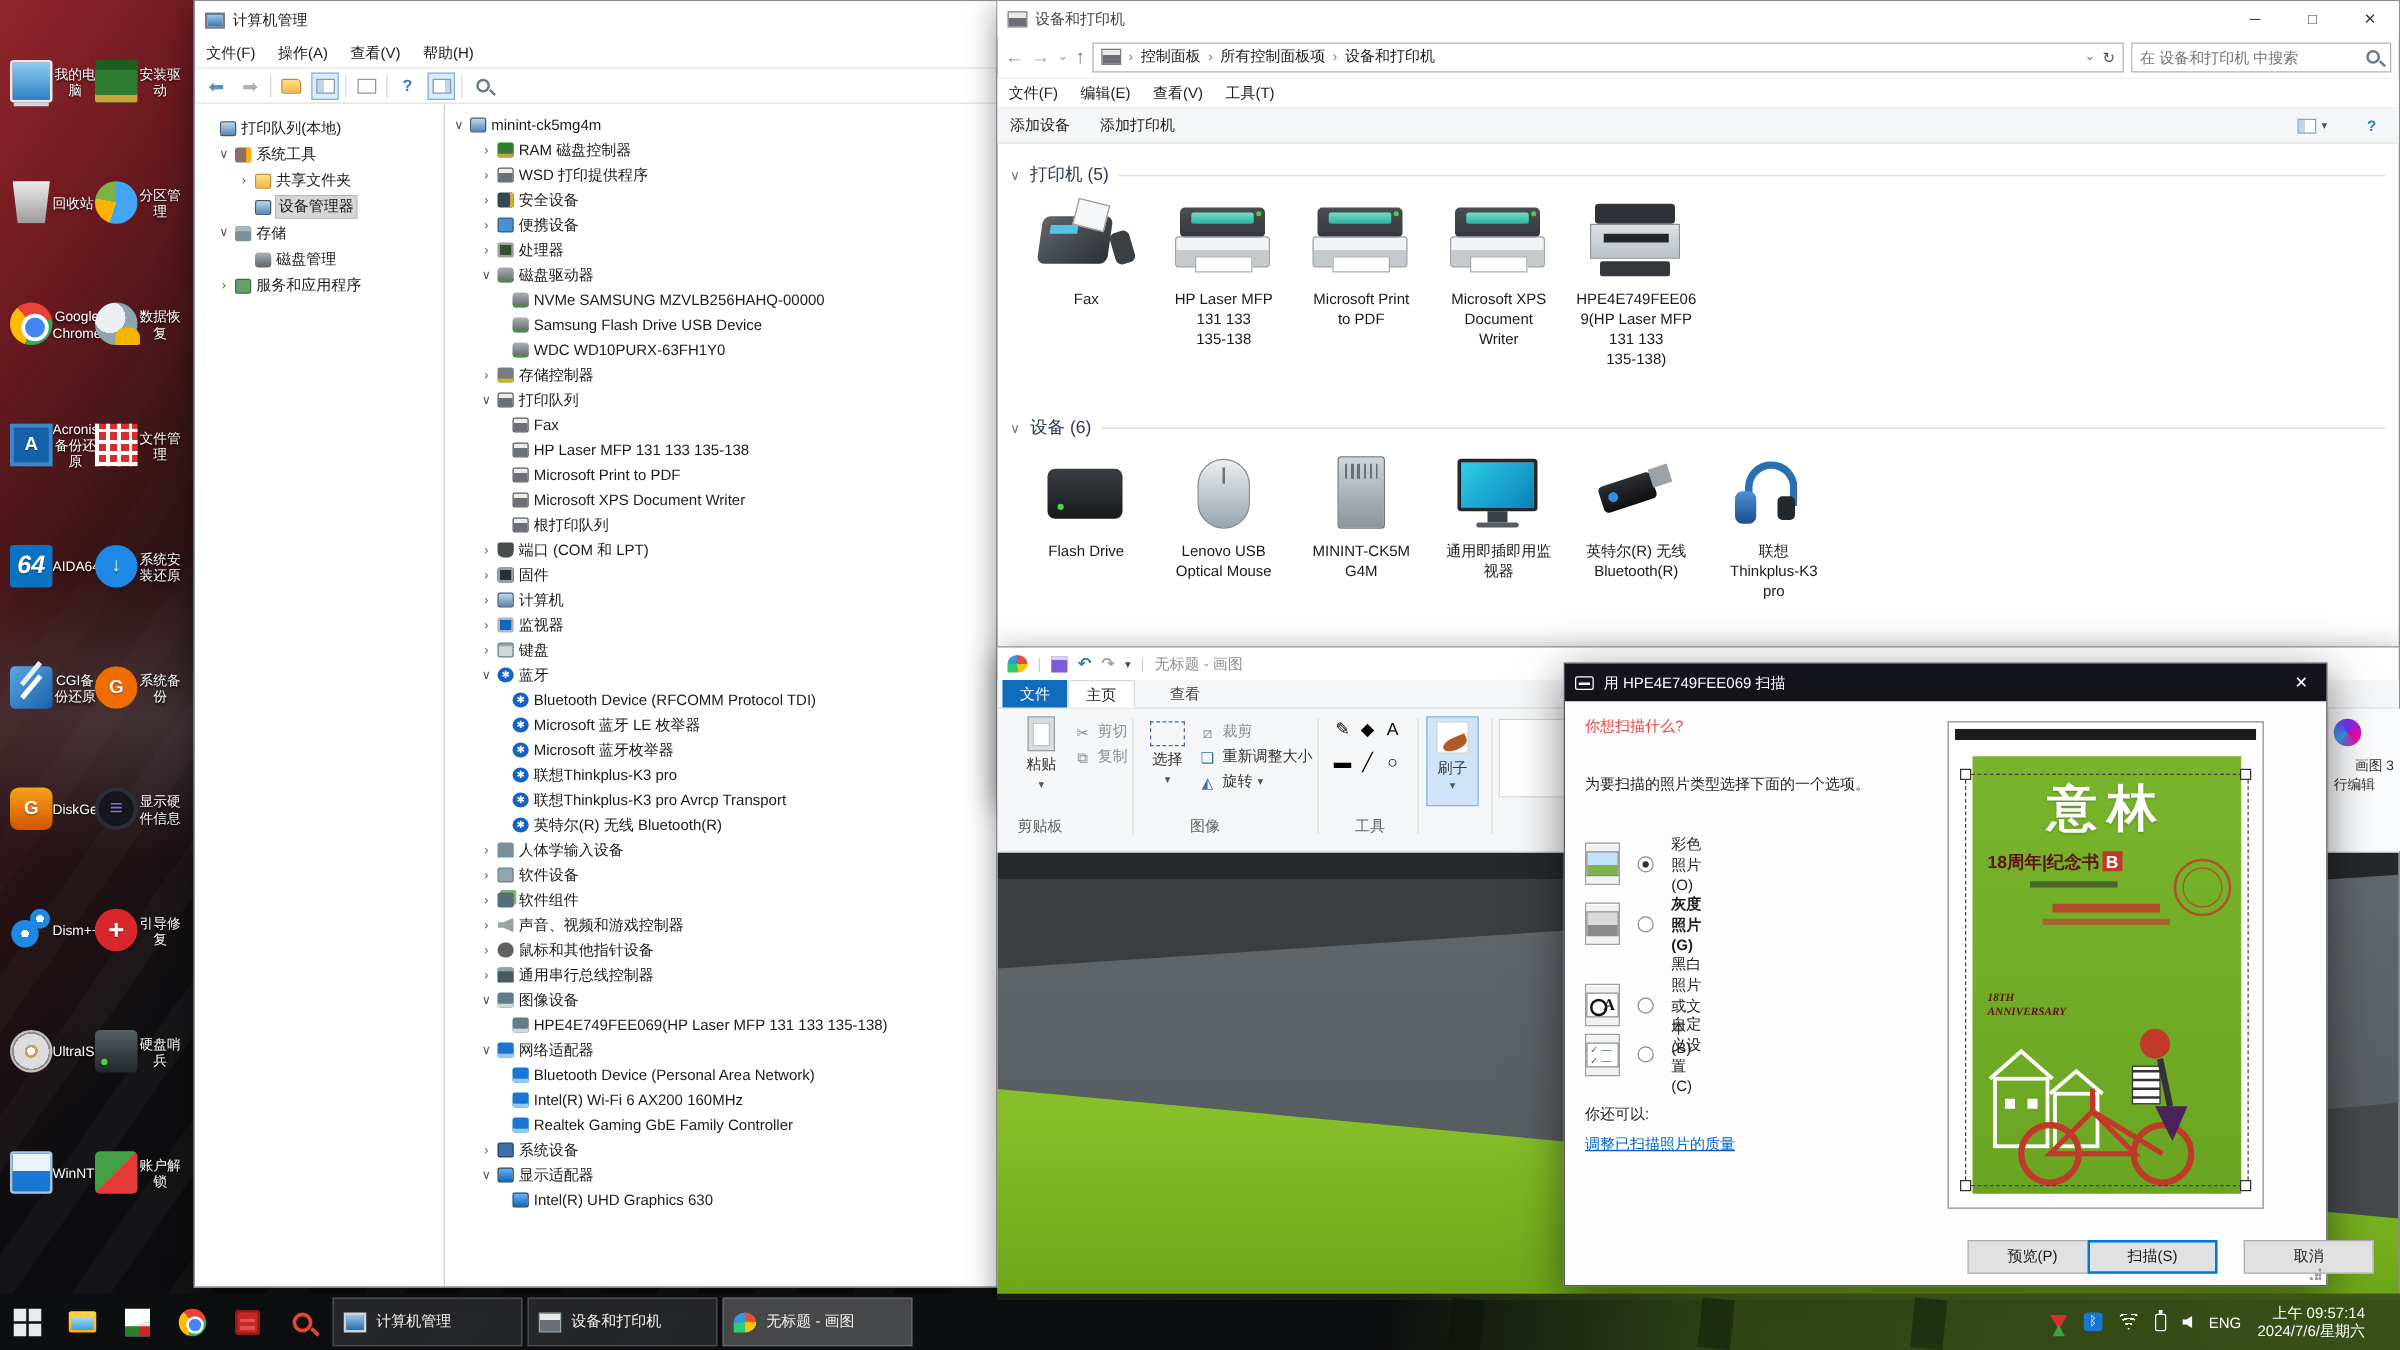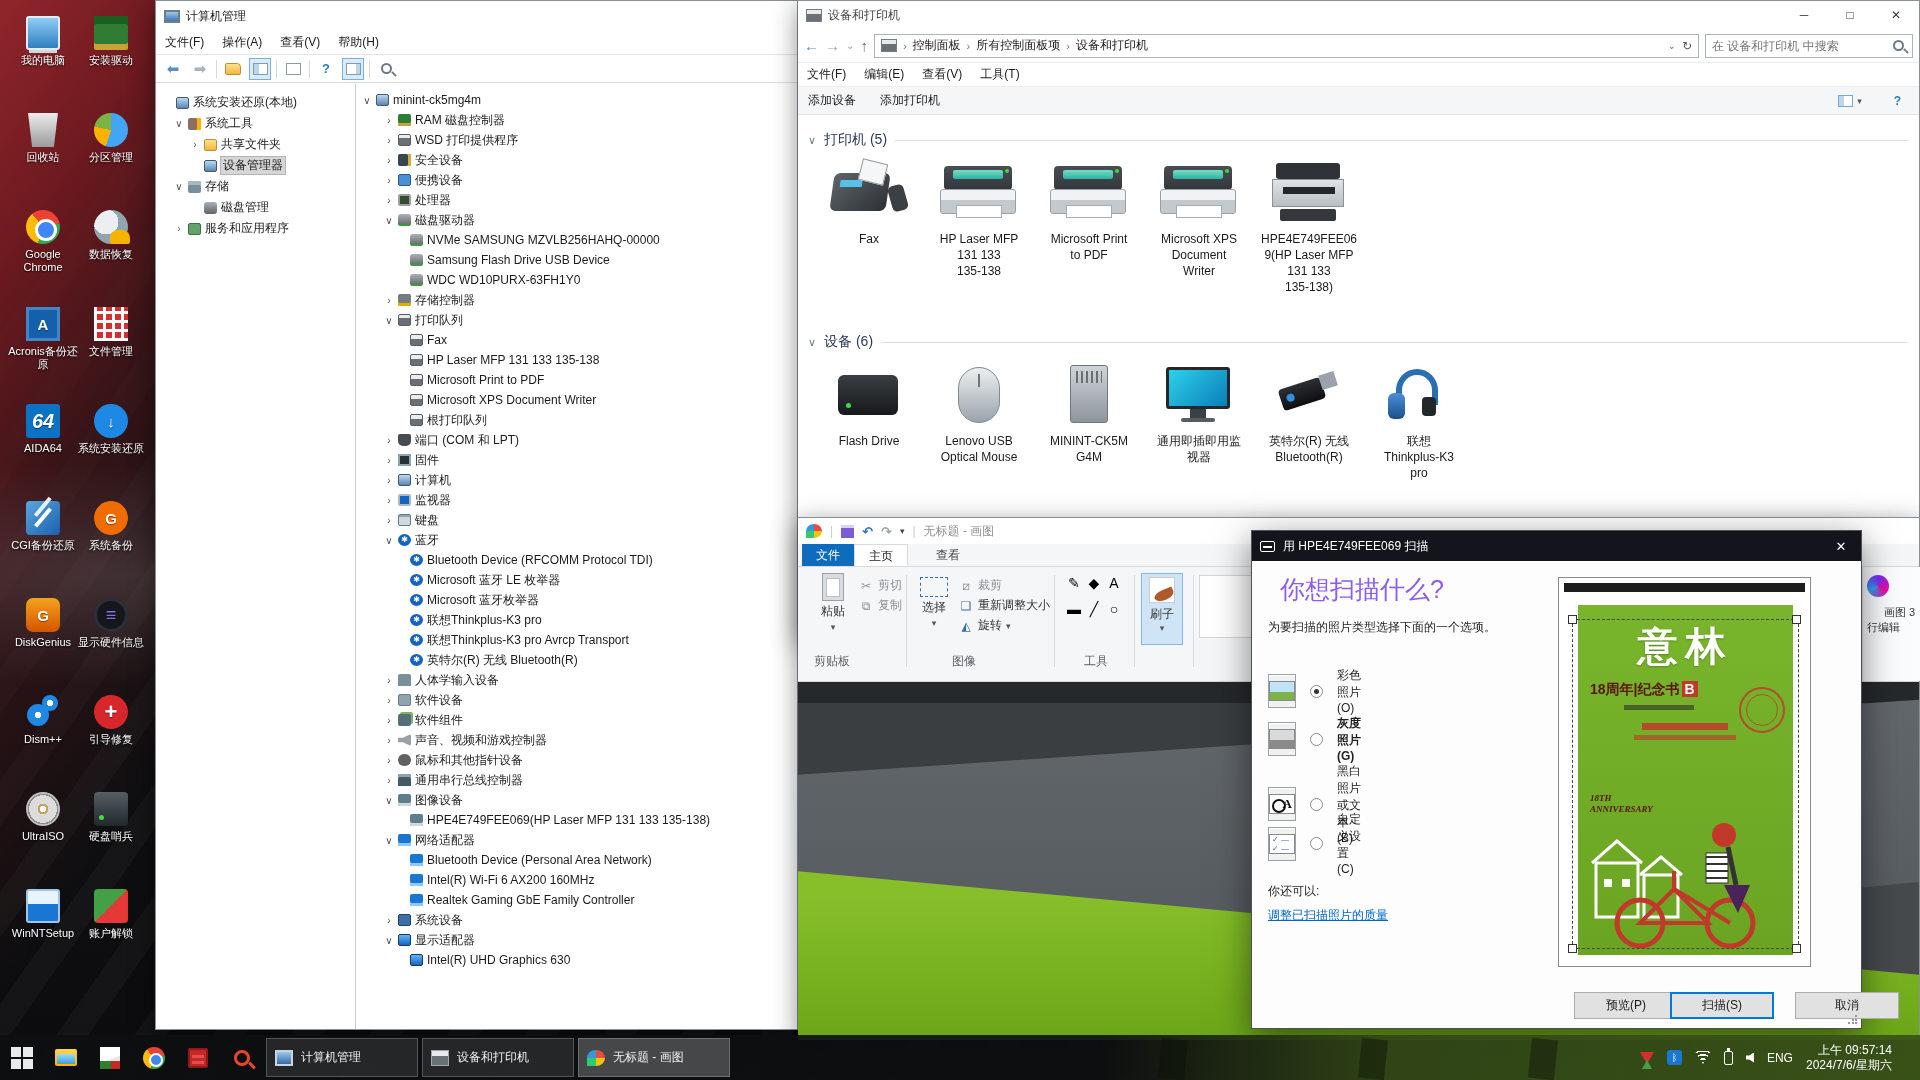--- a/index.html
+++ b/index.html
@@ -6,21 +6,21 @@
   html,body{width:1920px;height:1080px;overflow:hidden}
   body{font-family:"Liberation Sans","DejaVu Sans",sans-serif;font-size:12px;position:relative}
   #screen{position:absolute;inset:0;width:1920px;height:1080px;overflow:hidden;
     background:
       radial-gradient(620px 160px at 130px 575px, rgba(205,205,212,.16), transparent 70%),
       linear-gradient(125deg, rgba(150,38,44,.95) 0%, rgba(118,26,32,.9) 7%, rgba(70,20,23,.65) 15%, rgba(25,17,18,0) 26%),
       repeating-linear-gradient(125deg, rgba(255,255,255,.03) 0 26px, rgba(0,0,0,0) 26px 64px),
       linear-gradient(180deg,#17171a,#0c0c0e)}
   
   .dcol{position:absolute;top:16px;width:70px;display:flex;flex-direction:column}
-  .dcell{height:97px;display:flex;flex-direction:column;align-items:center}
+  .dcell{height:97px;display:flex;flex-direction:row;align-items:center}
   .dk{width:34px;height:34px;position:relative;flex:none}
   .dkg{position:absolute;inset:0;display:flex;align-items:center;justify-content:center;color:#fff;font-weight:bold;font-size:15px;text-shadow:0 1px 1px rgba(0,0,0,.45)}
   .dlabel{margin-top:4px;color:#fff;font-size:11px;line-height:13px;text-align:center;text-shadow:0 1px 2px #000;max-width:70px}
   .dk-mycomputer{background:linear-gradient(#8ecdf4,#2f7fc1);border:2px solid #e4edf5;border-radius:3px;box-shadow:0 6px 0 -3px #cfd8df}
   .dk-recycle{background:linear-gradient(#ececec,#9b9b9b);clip-path:polygon(6% 0,94% 0,82% 100%,18% 100%)}
   .dk-chrome{background:conic-gradient(from -40deg,#ea4335 0 33%,#34a853 33% 66%,#fbbc05 66% 100%);border-radius:50%}
   .dk-chrome::after{content:"";position:absolute;left:9px;top:9px;width:16px;height:16px;background:#4285f4;border:3px solid #fff;border-radius:50%}
   .dk-acronis{background:#1460aa;border:3px solid #3f87c9}
   .dk-aida64{background:#0b72c4;border-radius:3px}
   .dk-aida64 .dkg{font-size:20px;font-style:italic}
@@ -425,21 +425,21 @@
       <span class="tbtn">
           <span class="sicon" style="margin:0"></span>
         </span>
     </div>
     <div class="cm-body">
       <div class="cm-left ltree">
 
       <div class="trow lv0">
             <span class="exp"></span>
             <span class="ti ic-computer"></span>
-            <span class="lbl">系统安装还原(本地)</span>
+            <span class="lbl">打印队列(本地)</span>
           </div>
           <div class="trow lv1">
             <span class="exp">∨</span>
             <span class="ti ic-tools"></span>
             <span class="lbl">系统工具</span>
           </div>
           <div class="trow lv2">
             <span class="exp">›</span>
             <span class="ti ic-shared-folder"></span>
             <span class="lbl">共享文件夹</span>
@@ -950,21 +950,21 @@
       <div class="ph" style="clip-path:polygon(0 53%,100% 82%,100% 100%,0 100%);background:linear-gradient(180deg,#557d12 0 4%,#86bf2a 4% 60%,#6ca618 100%)"></div>
     </div>
   </div>
 
   <div id="scan">
     <div class="sc-tbar">
       <span class="sc-ticon"></span>
       <span>用 HPE4E749FEE069 扫描</span>
       <span class="sc-x">✕</span>
     </div>
-    <div style="position:absolute;left:28px;top:42px;font-size:25px;color:#8b5cf6">你想扫描什么?</div>
+    <div style="position:absolute;left:16px;top:42px;font-size:12px;color:#ef4444">你想扫描什么?</div>
     <div style="position:absolute;left:16px;top:88px;color:#1f1f1f">为要扫描的照片类型选择下面的一个选项。</div>
     <div style="position:absolute;left:0;top:0">
 
     <div class="opt" style="top: 136px;">
           <span class="thumb th-color">
             <span class="tim"></span>
           </span>
           <span class="radio on"></span>
           <span class="optlbl">彩色照片(O)</span>
         </div>

